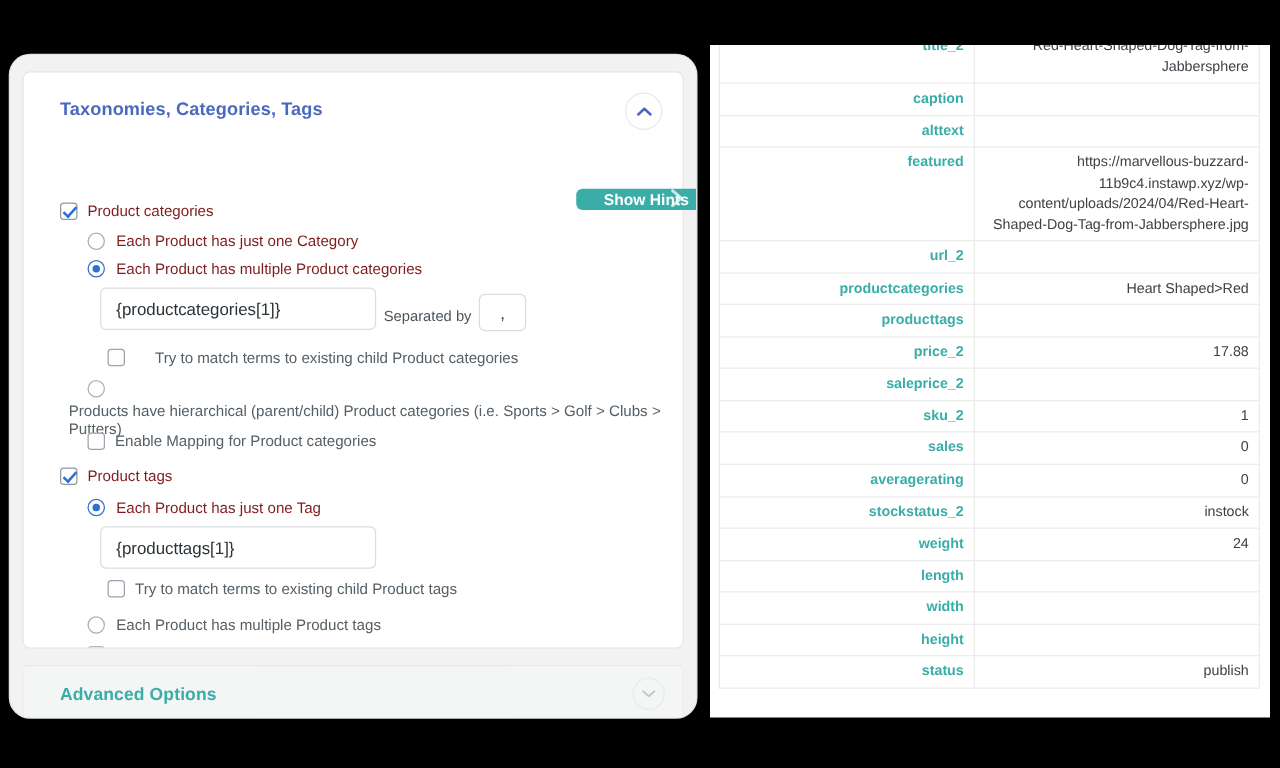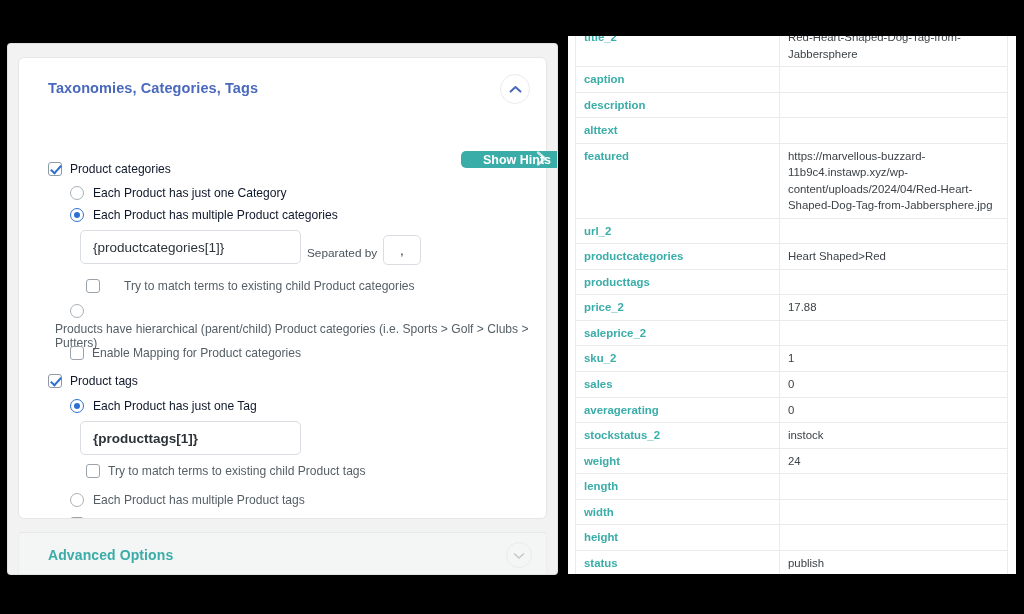--- a/index.html
+++ b/index.html
@@ -15,21 +15,21 @@
     width: 1024px; height: 614px;
     background: #000000;
   }
 
   
   #left-panel {
     position: absolute;
     left: 8px; top: 44px;
     width: 549px; height: 530px;
     background: #f2f2f2;
-    border-radius: 3px;
+    border-radius: 16px;
     box-shadow: 0 0 0 1px #e3e3e3;
     overflow: hidden;
   }
   .card {
     position: absolute;
     left: 10px; top: 13px;
     width: 529px; height: 462px;
     background: #ffffff;
     border: 1px solid #e6e6e6;
     border-radius: 6px;
@@ -70,21 +70,21 @@
     z-index: 6;
   }
   .show-hints .chev {
     position: absolute; right: 8px; top: 50%;
     transform: translateY(-50%);
     opacity: .75;
   }
 
   
   .frow { position: absolute; display: flex; align-items: center; }
-  .lbl { font-size: 12.1px; color: #0f172a; }
+  .lbl { font-size: 12.1px; color: #7f1d1d; }
   .lbl-dim { font-size: 12.1px; color: #555f66; }
 
   .cb {
     width: 14px; height: 14px;
     border: 1px solid #9aa3ab;
     border-radius: 3px;
     background: #fff;
     margin-right: 8px;
     position: relative;
     flex: 0 0 auto;
@@ -165,20 +165,21 @@
     cursor: pointer;
   }
 
   
   #right-panel {
     position: absolute;
     left: 568px; top: 36px;
     width: 448px; height: 538px;
     background: #ffffff;
     overflow: hidden;
+    text-align: right;
   }
   #right-scroll {
     position: absolute;
     left: 0; top: -12px;
     width: 448px;
   }
   table.meta {
     border-collapse: collapse;
     width: 433px;
     margin-left: 7px;
@@ -270,21 +271,21 @@
       <div class="frow" style="left:29px; top:316px;">
         <span class="cb checked"></span>
         <span class="lbl">Product tags</span>
       </div>
 
       <div class="frow" style="left:51px; top:341px;">
         <span class="rb selected"></span>
         <span class="lbl">Each Product has just one Tag</span>
       </div>
 
-      <div class="txtfield" style="left:61px; top:363px; width:221px; height:33px;font-weight:bold;">
+      <div class="txtfield" style="left:61px; top:363px; width:221px; height:33px;">
         <span>{producttags[1]}</span>
       </div>
 
       <div class="frow" style="left:67px; top:406px;">
         <span class="cb"></span>
         <span class="lbl-dim">Try to match terms to existing child Product tags</span>
       </div>
 
       <div class="frow" style="left:51px; top:435px;align-items:center;">
         <span class="rb"></span>
@@ -326,24 +327,20 @@
         <tbody>
             <tr>
               <td class="k">title_2</td>
               <td class="v">Red-Heart-Shaped-Dog-Tag-from-Jabbersphere</td>
             </tr>
             <tr>
               <td class="k">caption</td>
               <td class="v"></td>
             </tr>
             <tr>
-              <td class="k">description</td>
-              <td class="v"></td>
-            </tr>
-            <tr>
               <td class="k">alttext</td>
               <td class="v"></td>
             </tr>
             <tr>
               <td class="k">featured</td>
               <td class="v">https://marvellous-buzzard-11b9c4.instawp.xyz/wp-content/uploads/2024/04/Red-Heart-Shaped-Dog-Tag-from-Jabbersphere.jpg</td>
             </tr>
             <tr>
               <td class="k">url_2</td>
               <td class="v"></td>

